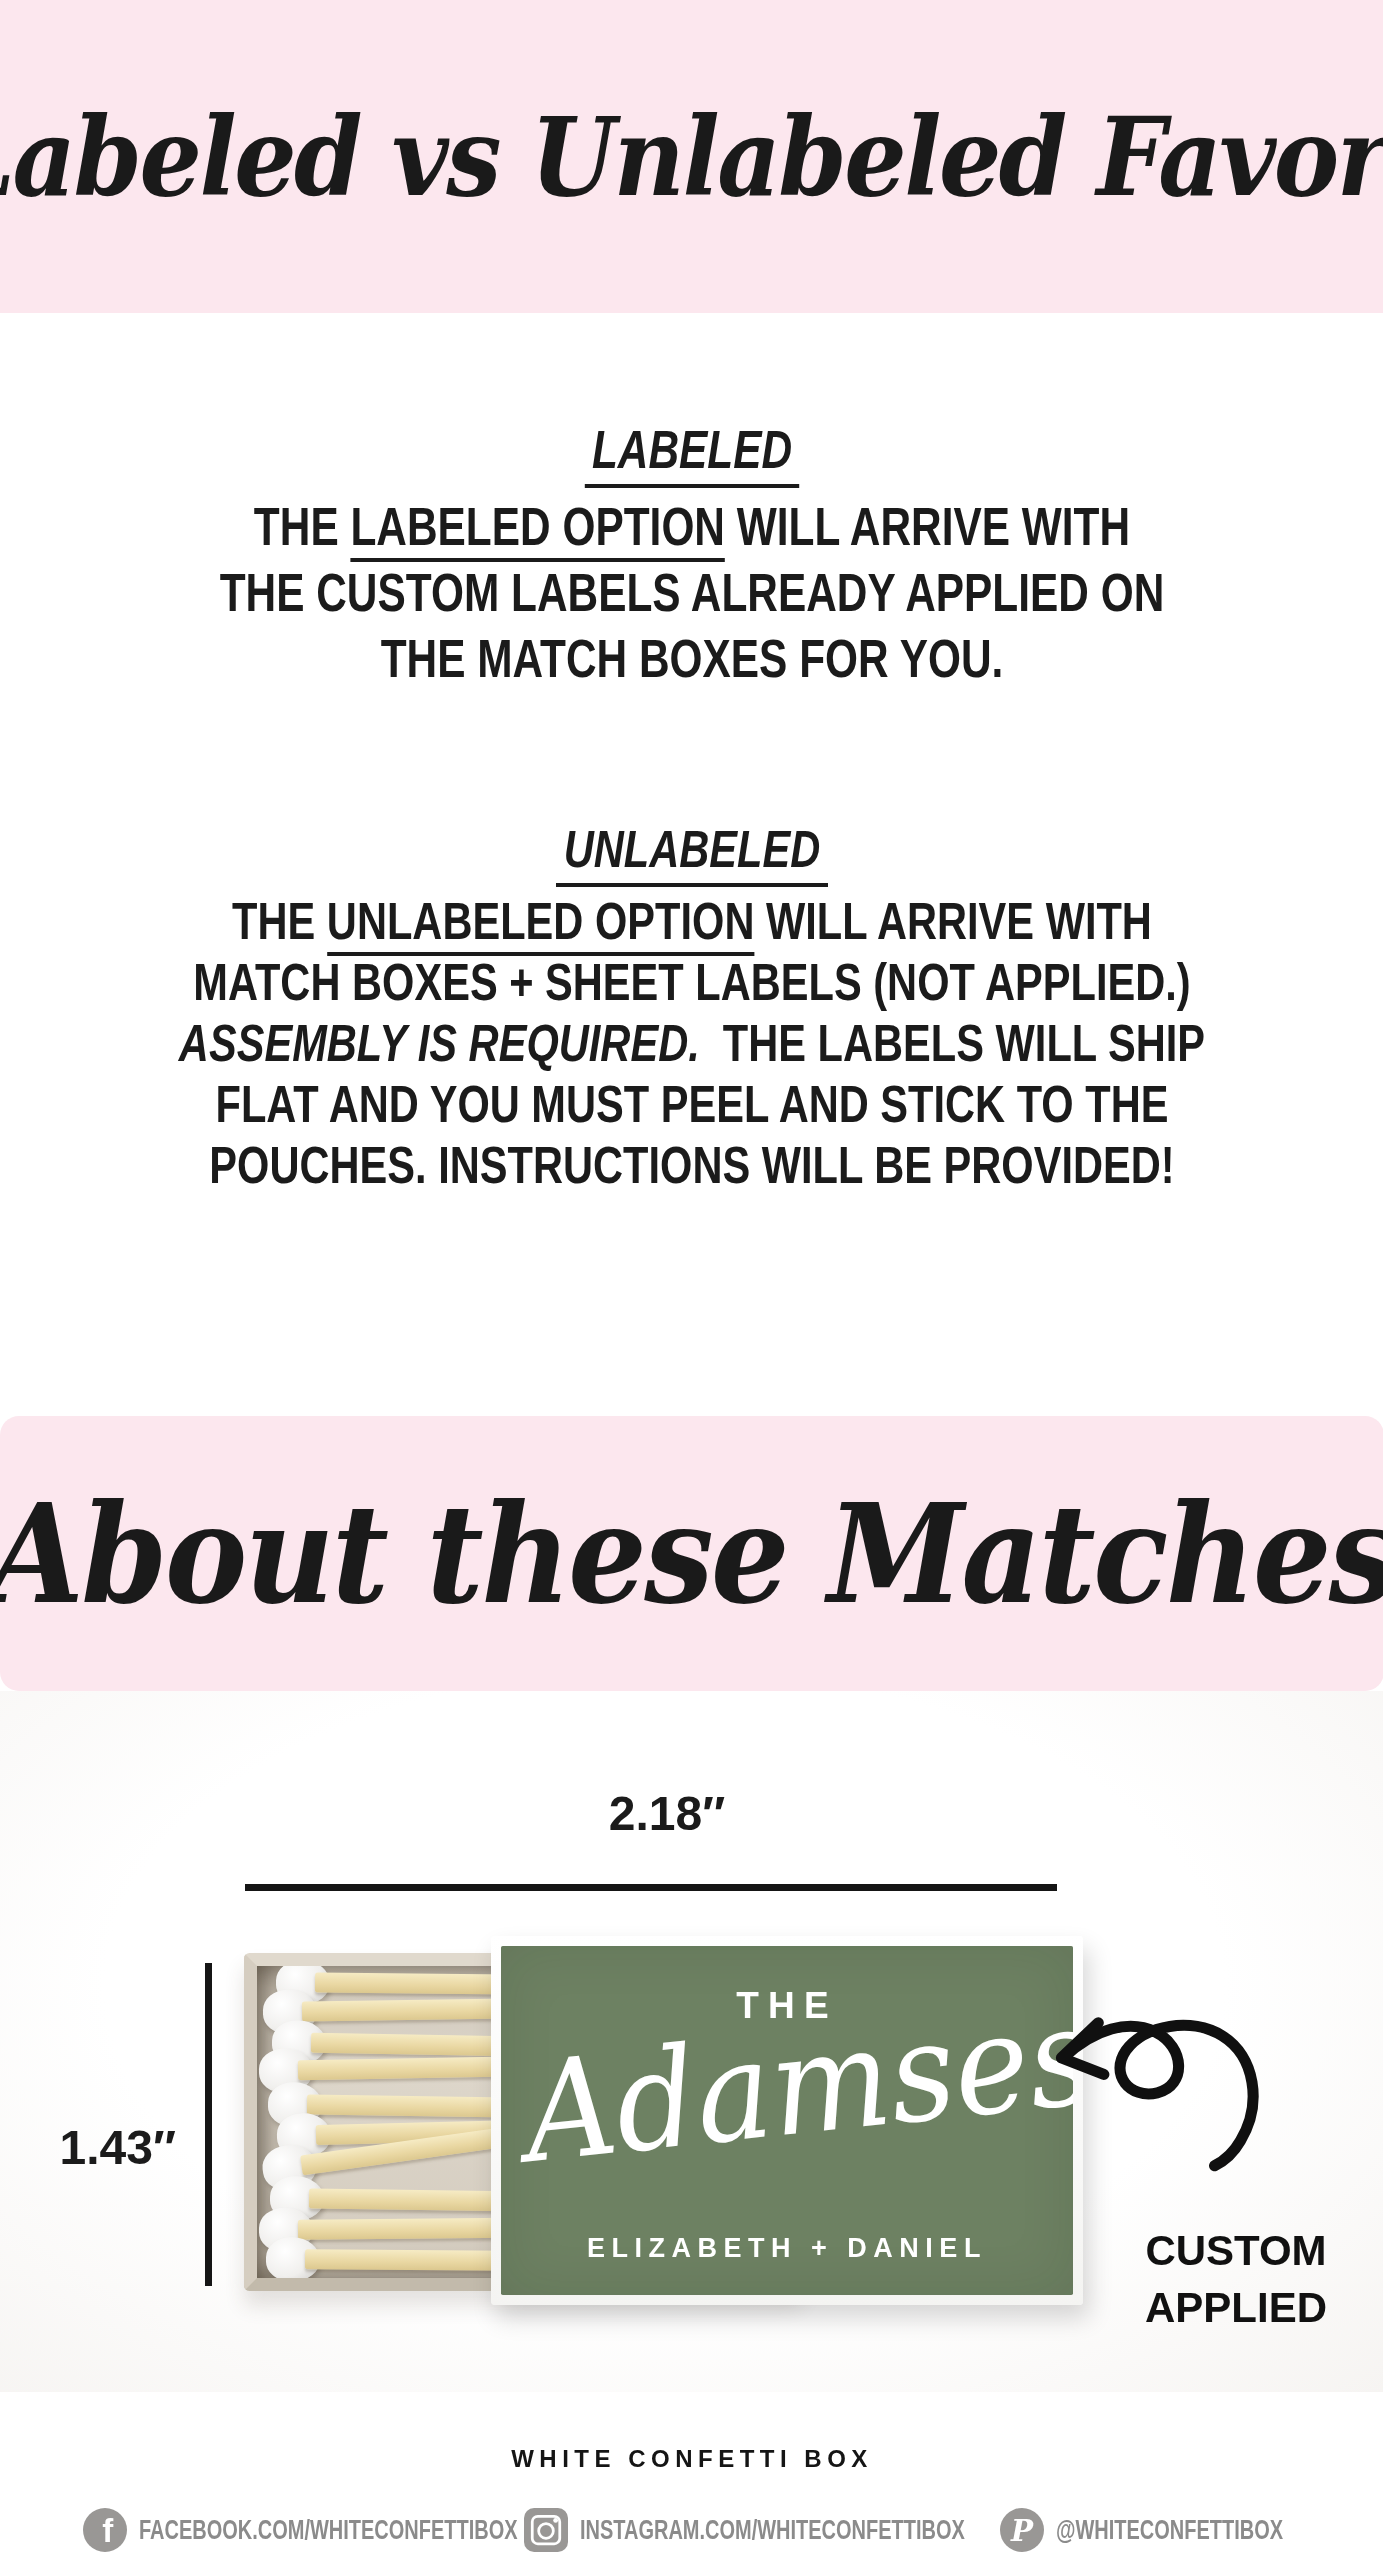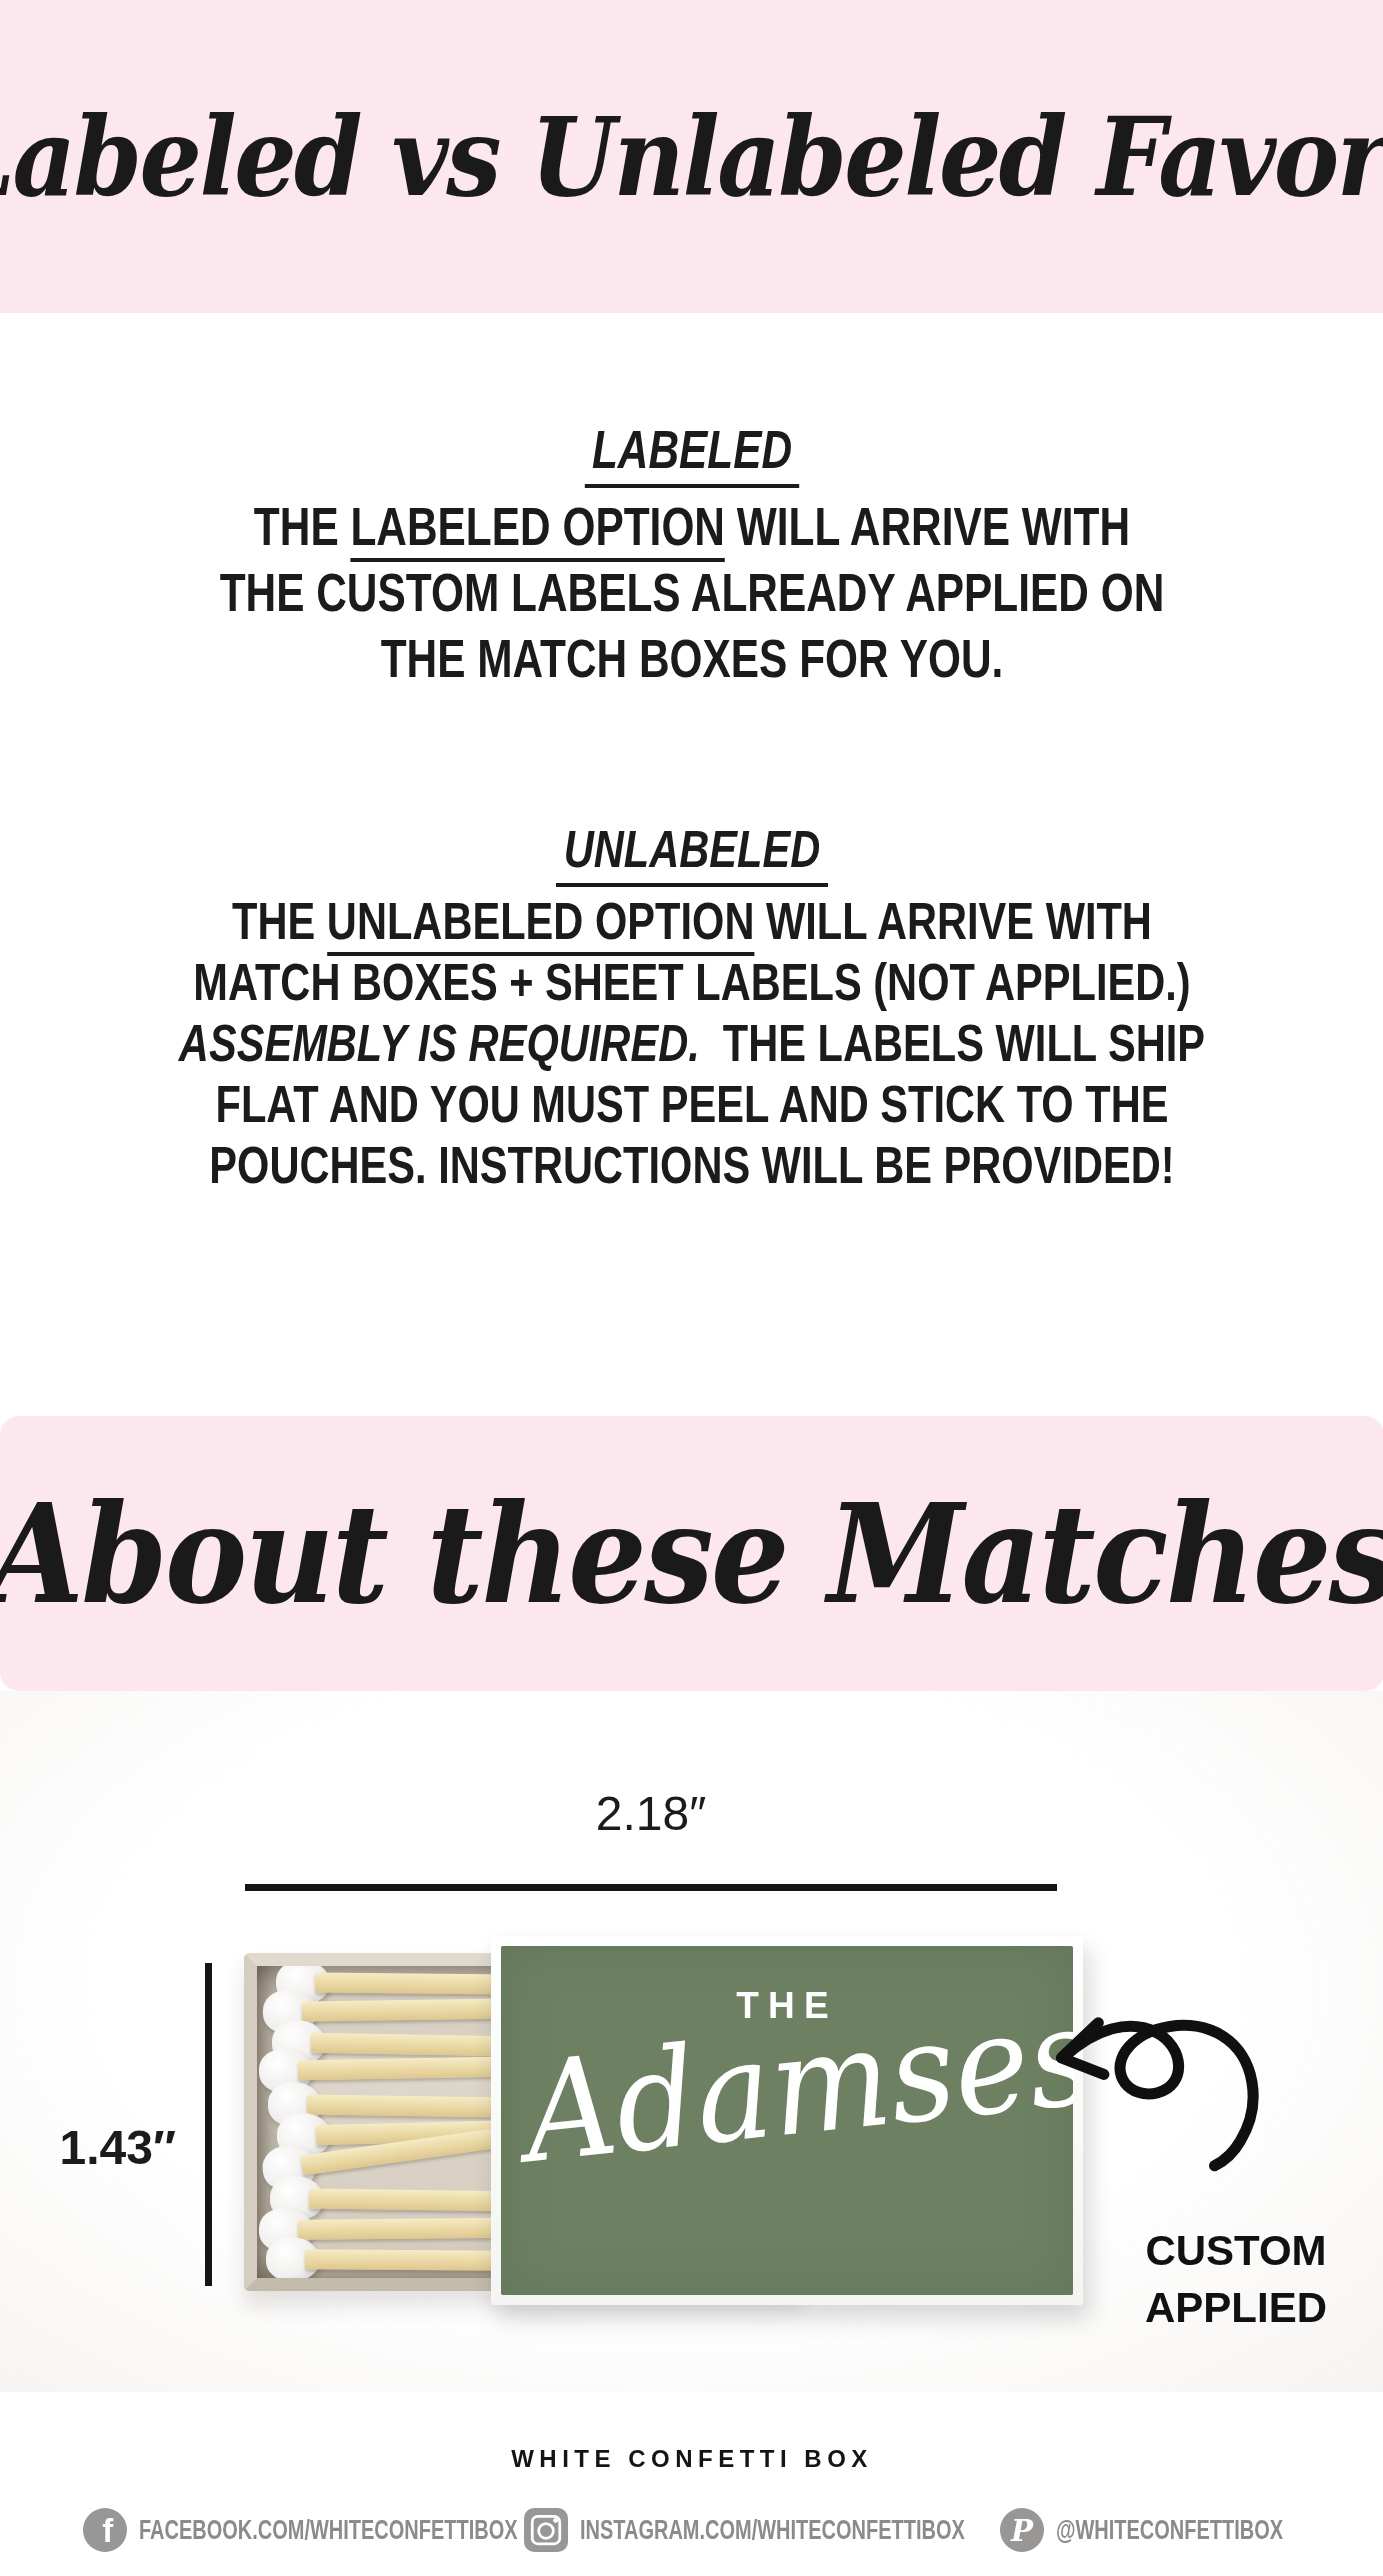--- a/index.html
+++ b/index.html
@@ -24,22 +24,22 @@
   .sec-unlabeled { top:819px; }
   .sec-unlabeled .sec-inner { font-size:52px; line-height:61px; }
   .head { font-style:italic; margin-bottom:11px; }
   .head .u-head { border-bottom:4.6px solid #1b1b1b; padding:0 9.2px 4.6px; }
   .u { border-bottom:4.6px solid #1b1b1b; padding-bottom:1.8px; }
   .it { font-style:italic; }
 
   .photo-bg { position:absolute; left:0; top:1691px; width:1384px; height:701px;
               background:radial-gradient(ellipse at 48% 42%, #ffffff 55%, #f6f4f2 100%); }
 
-  .dim-top-label { position:absolute; left:245px; top:1786px; width:812px;
-                   text-align:center; font-size:48px; font-weight:400; }
+  .dim-top-label { position:absolute; left:261px; top:1786px; width:812px;
+                   text-align:center; font-size:48px; font-weight:700; }
   .dim-top-line  { position:absolute; left:245px; top:1884px; width:812px; height:7.4px; background:#151515; }
   .dim-left-label{ position:absolute; left:28px; top:2120px; width:148px;
                    text-align:right; font-size:48px; font-weight:700; }
   .dim-left-line { position:absolute; left:205px; top:1963px; width:6.5px; height:323px; background:#151515; }
 
   .matchbox { position:absolute; left:244px; top:1936px; width:840px; height:378px; }
   .drawer { position:absolute; left:0; top:16.6px; width:557px; height:338px;
             border:13px solid #d5cdc0; border-top-color:#e0d9cd; border-bottom-color:#c2baab;
             border-radius:5.5px; overflow:hidden;
             background:linear-gradient(180deg,#cfc7ba,#ddd6ca 35%,#d3cbbe);
@@ -163,20 +163,21 @@
       <div class="match" style="top:271px;left:9.2px;transform:rotate(.4deg)">
           <div class="tip"></div>
           <div class="stick" style="width:378px"></div>
         </div>
     </div>
   </div>
   <div class="cover">
     <div class="cover-green">
       <div class="cover-the">THE</div>
       <div class="cover-name">Adamses</div>
+      <div class="cover-names">ELIZABETH + DANIEL</div>
     </div>
   </div>
 </div>
 
 <svg class="arrow-svg" width="277" height="203" viewBox="0 0 300 220">
   <path d="M 24 80 C 58 48, 96 38, 124 52 C 156 68, 158 110, 126 118 C 96 125, 74 98, 92 72 C 112 44, 164 36, 196 56 C 232 78, 240 130, 216 170 C 208 184, 198 192, 188 197" fill="none" stroke="#101010" stroke-width="12" stroke-linecap="round"></path>
   <path d="M 62 42 L 22 80 L 68 98" fill="none" stroke="#101010" stroke-width="12" stroke-linecap="round" stroke-linejoin="round"></path>
 </svg>
 
 <div class="callout">

